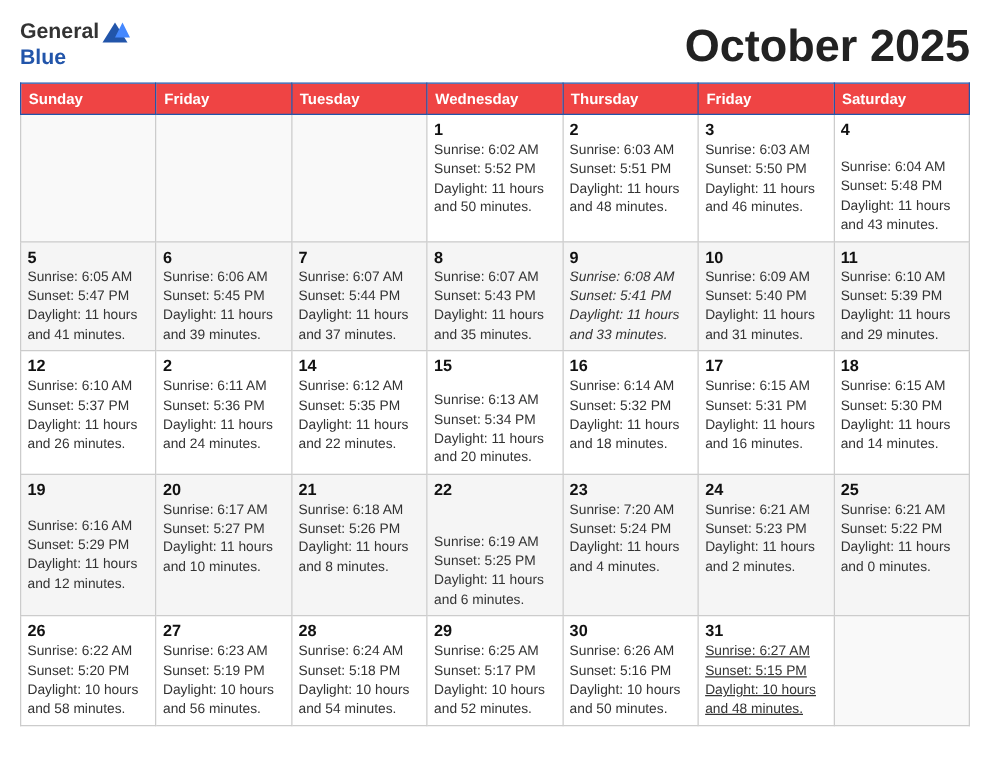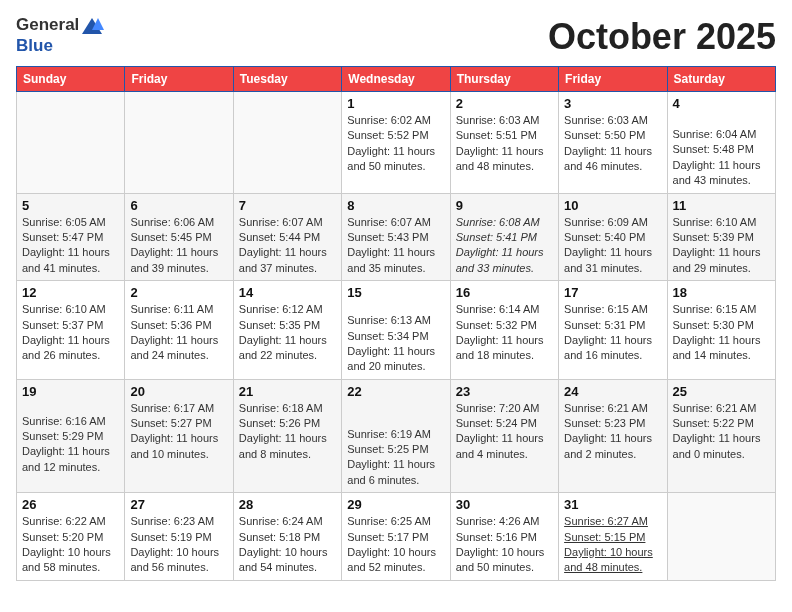--- a/index.html
+++ b/index.html
@@ -290,21 +290,21 @@
 Daylight: 10 hours and 54 minutes.</div>
         </td>
         <td>
           <div class="day-num">29</div>
           <div class="day-info" style="white-space: pre-line;">Sunrise: 6:25 AM
 Sunset: 5:17 PM
 Daylight: 10 hours and 52 minutes.</div>
         </td>
         <td>
           <div class="day-num">30</div>
-          <div class="day-info" style="white-space: pre-line;">Sunrise: 4:26 AM
+          <div class="day-info" style="white-space: pre-line;">Sunrise: 6:26 AM
 Sunset: 5:16 PM
 Daylight: 10 hours and 50 minutes.</div>
         </td>
         <td>
           <div class="day-num">31</div>
           <div class="day-info" style="white-space: pre-line; text-decoration: underline;">Sunrise: 6:27 AM
 Sunset: 5:15 PM
 Daylight: 10 hours and 48 minutes.</div>
         </td>
         <td class="empty-cell"></td>

